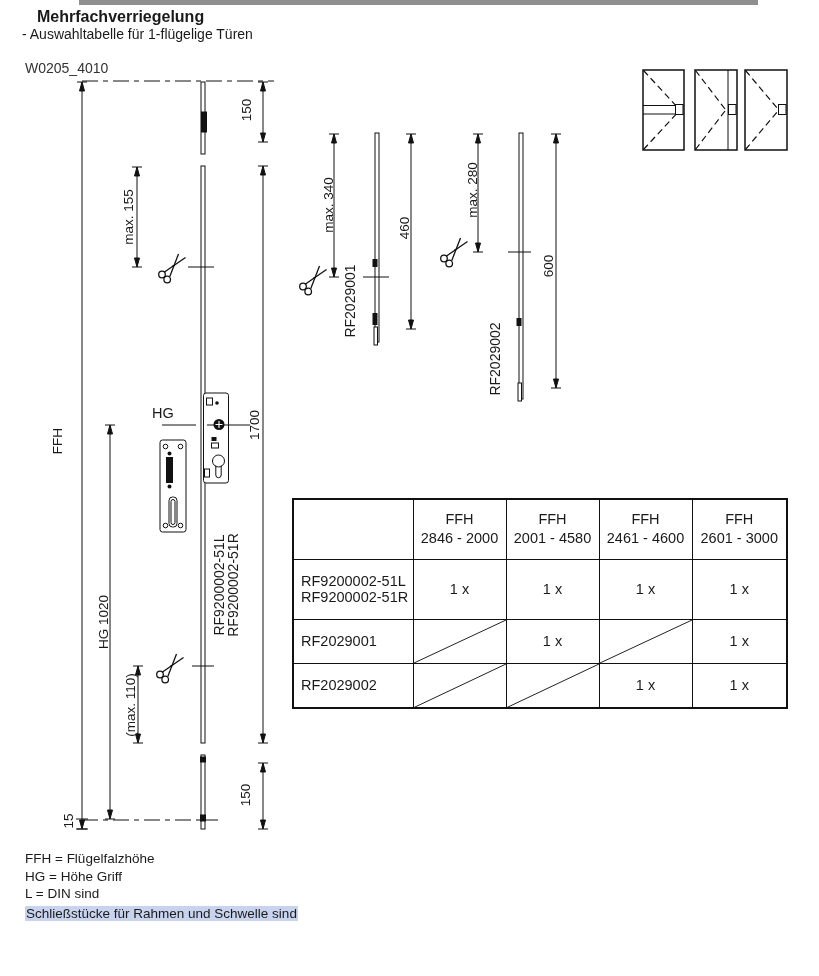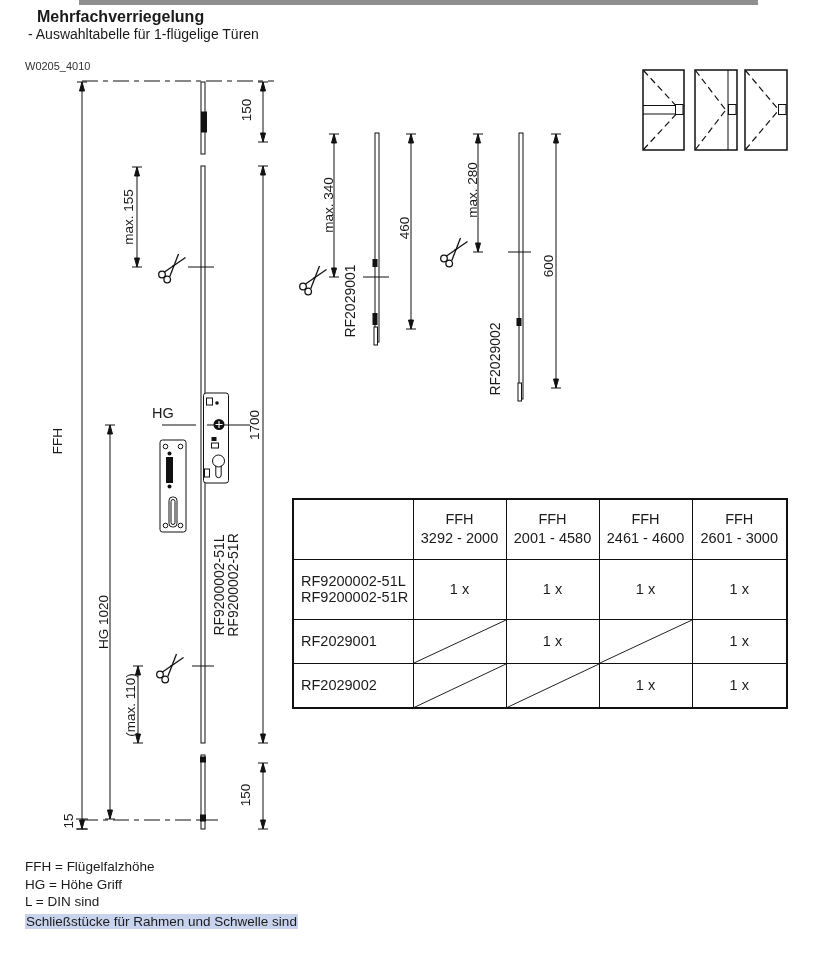--- a/index.html
+++ b/index.html
@@ -1,37 +1,37 @@
 <!DOCTYPE html>
 <html><head>
 <meta charset="utf-8">
 <style>
   html,body{margin:0;padding:0;background:#fff;}
   .page{position:relative;width:819px;height:976px;background:#fff;overflow:hidden;
         font-family:"Liberation Sans","DejaVu Sans",sans-serif;color:#1a1a1a;}
   .top-bar{position:absolute;left:79px;top:0;width:679px;height:5px;background:#8f8f8f;}
   .title{position:absolute;left:25px;top:8px;font-size:16px;font-weight:bold;padding-left:12px;}
-  .subtitle{position:absolute;left:28px;top:26px;font-size:14px;}
-  .drawing-id{position:absolute;left:25px;top:60px;font-size:11px;color:#333;}
+  .subtitle{position:absolute;left:22px;top:26px;font-size:14px;}
+  .drawing-id{position:absolute;left:25px;top:60px;font-size:14px;color:#333;}
   svg.diagram{position:absolute;left:0;top:0;width:819px;height:976px;}
   svg.diagram text{font-family:"Liberation Sans","DejaVu Sans",sans-serif;fill:#1a1a1a;}
   .dim-label{font-size:13.5px;}
   .part-label{font-size:14px;}
 
   table.sel{position:absolute;left:292px;top:498px;width:494px;border-collapse:collapse;
             table-layout:fixed;font-size:14.5px;border:2px solid #111;}
   table.sel th,table.sel td{border:1.5px solid #111;font-weight:normal;padding:0;
             text-align:center;vertical-align:middle;background:#fff;}
   table.sel .rowlabel{text-align:left;padding-left:7px;}
   td.diag{position:relative;}
   td.diag svg{position:absolute;left:0;top:0;width:100%;height:100%;display:block;}
   td.diag line{stroke:#222;stroke-width:1;}
   .hdr-line{line-height:1.35;}
 
-  .legend{position:absolute;left:25px;top:850px;font-size:13.5px;line-height:17.6px;margin-top:8px;}
+  .legend{position:absolute;left:25px;top:850px;font-size:13.5px;line-height:17.6px;}
   .legend .note{margin-top:2px;}
   .legend .hl{padding:0 1px;}
 </style>
 </head>
 <body>
 
 <div class="page">
 
   <div class="top-bar" style="background: rgb(143, 143, 143);"></div>
   <div class="title">Mehrfachverriegelung</div>
@@ -207,21 +207,21 @@
         <col style="width:93px">
         <col style="width:93px">
         <col style="width:93px">
         <col style="width:95px">
       </colgroup>
     <tbody>
         <tr style="height:60px">
       <th></th>
       <th>
         <div class="hdr-line">FFH</div>
-        <div class="hdr-line">3292 - 2000</div>
+        <div class="hdr-line">2846 - 2000</div>
           </th>
       <th>
         <div class="hdr-line">FFH</div>
         <div class="hdr-line">2001 - 4580</div>
           </th>
       <th>
         <div class="hdr-line">FFH</div>
         <div class="hdr-line">2461 - 4600</div>
           </th>
       <th>

